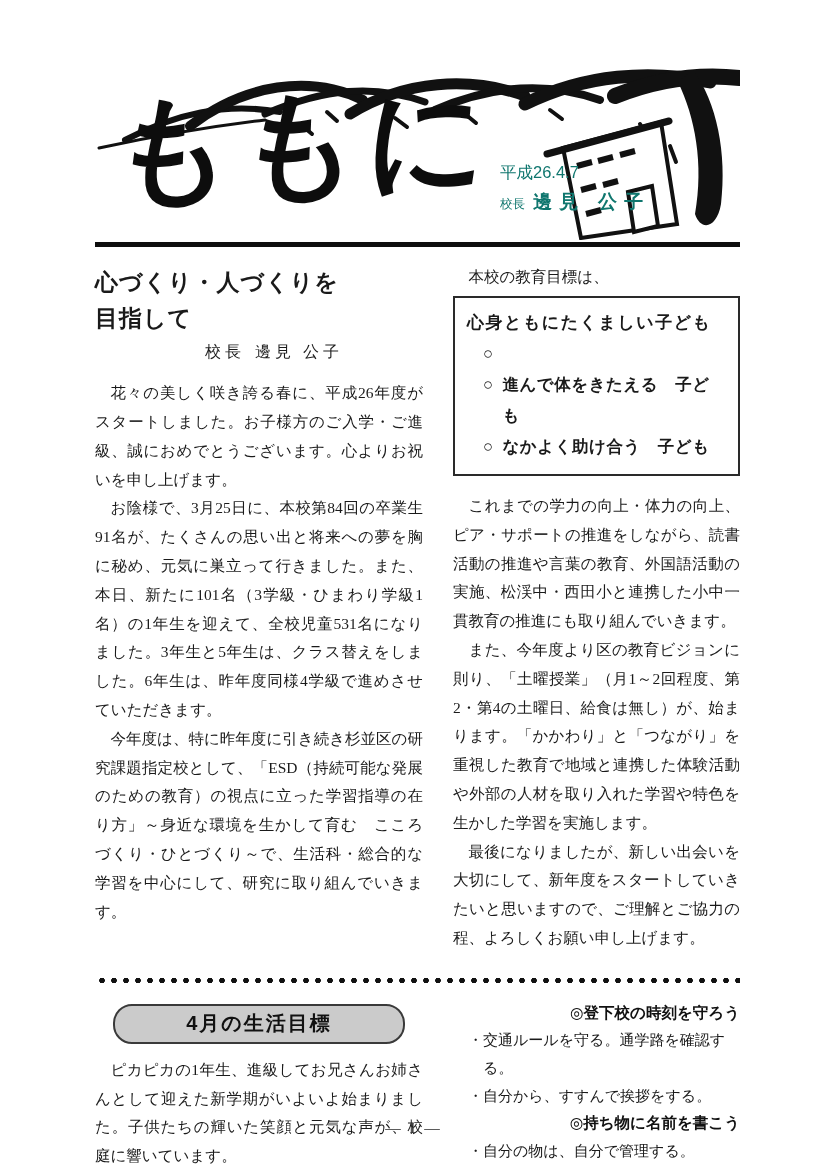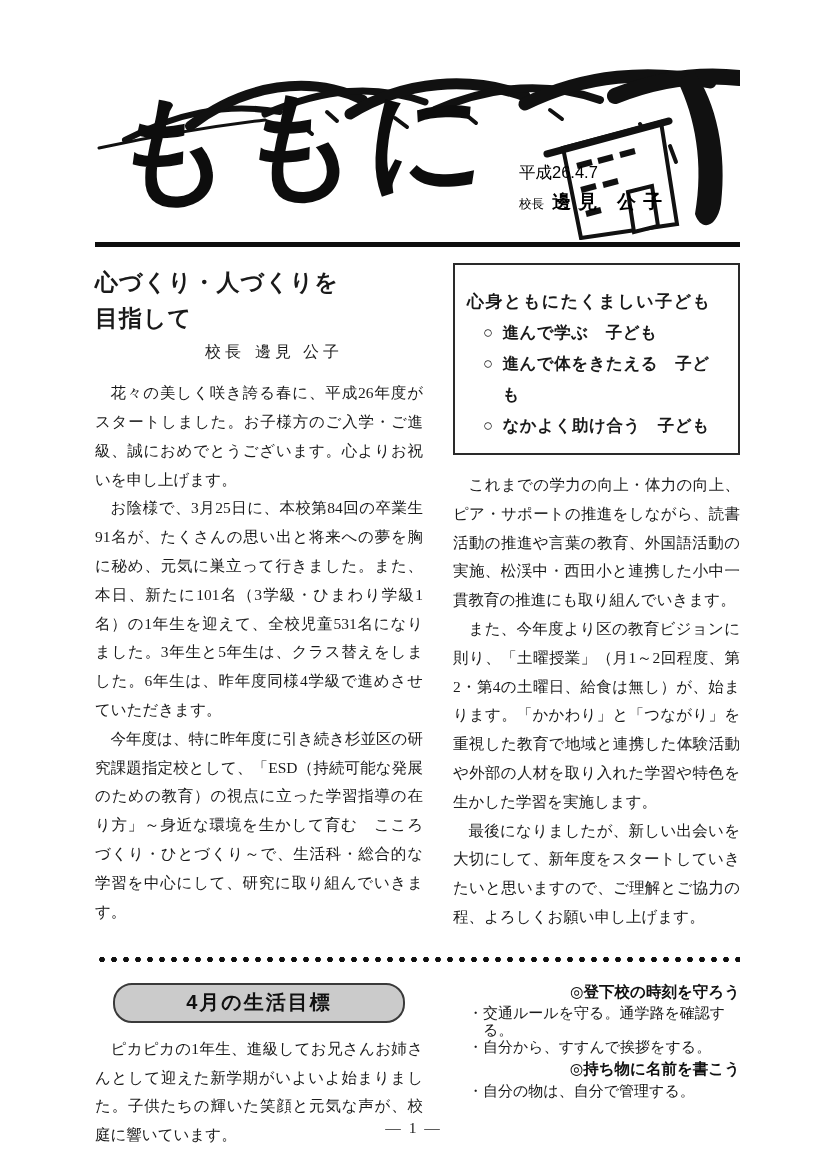--- a/index.html
+++ b/index.html
@@ -20,21 +20,21 @@
   .masthead-title{
     position:absolute;left:18px;top:22px;
     font-family:"DejaVu Serif","Liberation Serif",serif;
     font-size:118px;font-weight:900;line-height:1;
     letter-spacing:6px;color:#0d0d0d;
     transform:rotate(-2deg) skewX(-4deg);
   }
   .masthead-info{
     position:absolute;left:405px;top:98px;
     font-family:"Liberation Sans","DejaVu Sans",sans-serif;
-    font-size:16.5px;line-height:1.55;color:#000000;white-space:nowrap;margin-left:19px;
+    font-size:16.5px;line-height:1.55;color:#0f766e;white-space:nowrap;
   }
   .masthead-principal{margin-top:1px;}
   .masthead-principal .plabel{font-size:12.5px;margin-right:8px;}
   .masthead-principal .pname{font-size:19px;font-weight:bold;letter-spacing:.38em;}
   .thick-rule{height:5px;background:#0e0e0e;margin-top:2px;}
 
   
   .cols{display:flex;}
   .col-left{width:328px;margin-right:30px;flex:none;}
   .col-right{width:287px;flex:none;}
@@ -52,21 +52,21 @@
   }
   .byline{
     text-align:center;padding-left:30px;
     font-size:16px;margin:6px 0 16px;letter-spacing:.25em;white-space:nowrap;
   }
   .byline .blabel{margin-right:10px;}
 
   .goals-intro{margin:4px 0 8px;font-size:15.5px;text-indent:1em;}
   .goals-box{
     border:2px solid #2a2a2a;
-    padding:22px 12px 12px;
+    padding:10px 12px 12px;
     margin:0 0 16px;
   }
   .goals-box-title{font-size:17px;font-weight:bold;letter-spacing:1.5px;line-height:30px;}
   .goal-item{display:flex;padding-left:16px;font-size:16.5px;font-weight:bold;line-height:31px;letter-spacing:.5px;}
   .goal-item .bullet{margin-right:9px;font-weight:normal;}
 
   
   .dotted-rule{
     height:7px;margin:24px 0 16px;
     background-image:radial-gradient(circle,#111 2.6px,transparent 3px);
@@ -85,21 +85,21 @@
   .rules-heading{
     margin:10px 0 14px;text-align:center;
     font-family:"Liberation Sans","DejaVu Sans",sans-serif;
     font-size:21px;font-weight:bold;letter-spacing:1px;color:#111;
   }
   .rule-title{
     font-family:"Liberation Sans","DejaVu Sans",sans-serif;
     font-size:15.5px;font-weight:bold;line-height:26.5px;color:#111;text-align:right;
   }
   .rule-detail{
-    font-size:15px;line-height:17px;
+    font-size:15px;line-height:28px;
     padding-left:2em;text-indent:-1em;
   }
 
   .footer-page{
     position:absolute;left:0;bottom:32px;width:827px;
     text-align:center;font-size:15.5px;letter-spacing:2px;color:#222;
   }
 </style>
 </head>
 <body>
@@ -159,25 +159,25 @@
         </h2>
         <div class="byline">
           <span class="blabel">校長</span><span>邊見 公子</span>
         </div>
         <p class="body">花々の美しく咲き誇る春に、平成26年度がスタートしました。お子様方のご入学・ご進級、誠におめでとうございます。心よりお祝いを申し上げます。</p>
         <p class="body">お陰様で、3月25日に、本校第84回の卒業生91名が、たくさんの思い出と将来への夢を胸に秘め、元気に巣立って行きました。また、本日、新たに101名（3学級・ひまわり学級1名）の1年生を迎えて、全校児童531名になりました。3年生と5年生は、クラス替えをしました。6年生は、昨年度同様4学級で進めさせていただきます。</p>
         <p class="body">今年度は、特に昨年度に引き続き杉並区の研究課題指定校として、「ESD（持続可能な発展のための教育）の視点に立った学習指導の在り方」～身近な環境を生かして育む　こころづくり・ひとづくり～で、生活科・総合的な学習を中心にして、研究に取り組んでいきます。</p>
       </div>
 
       <div class="col-right">
+        <p class="goals-intro">本校の教育目標は、</p>
         <div class="goals-box">
           <div class="goals-box-title">心身ともにたくましい子ども</div>
           <div class="goal-item">
             <span class="bullet">○</span>
-            <span>進んで学ぶ　子ども</span>
           </div>
           <div class="goal-item">
             <span class="bullet">○</span>
             <span>進んで体をきたえる　子ども</span>
           </div>
           <div class="goal-item">
             <span class="bullet">○</span>
             <span>なかよく助け合う　子ども</span>
           </div>
         </div>

